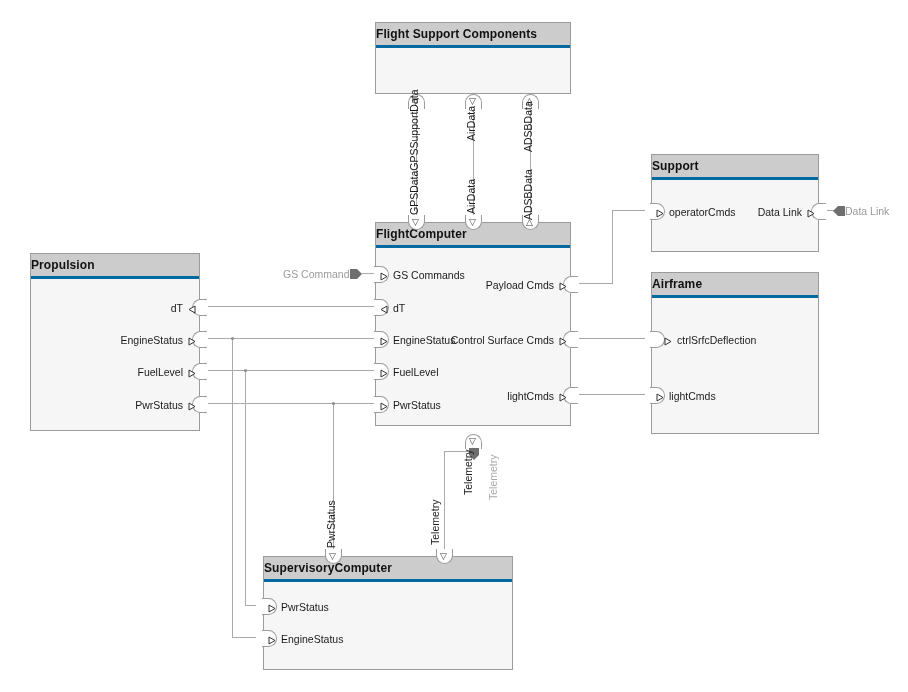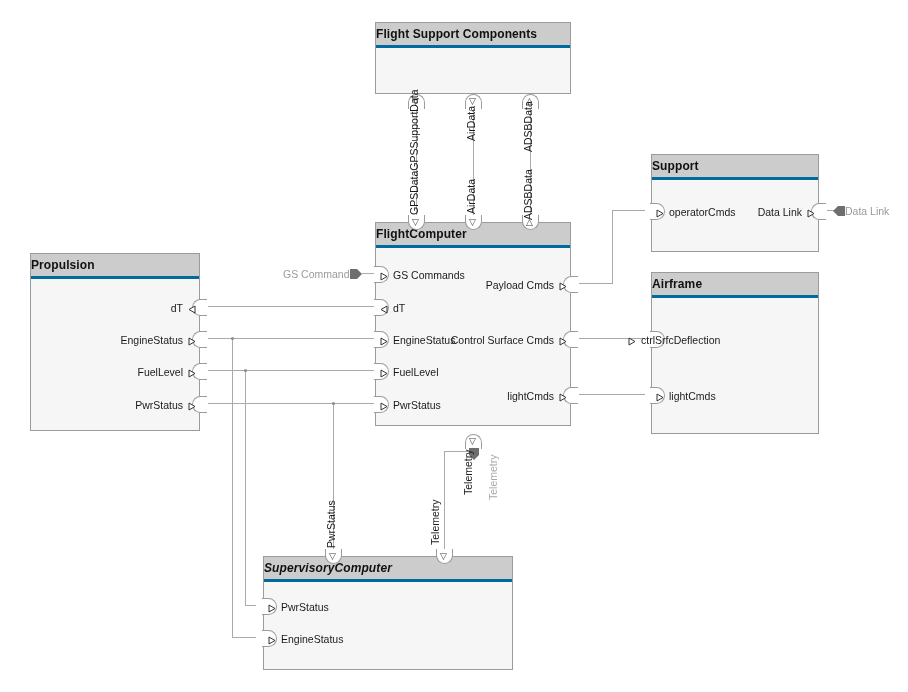--- a/index.html
+++ b/index.html
@@ -226,35 +226,35 @@
     <svg width="8" height="9" style="margin-left:5px;">
         <path d="M1,1 L7,4.5 L1,8 Z" fill="#fff" stroke="#333" stroke-width="1"></path>
       </svg>
   </div>
 
   <div class="block" style="left:651px;top:272px;width:168px;height:162px;">
     <div class="block-hdr">Airframe</div>
     <div class="block-body"></div>
   </div>
   <div class="notch notch-l" style="left:650px;top:331px;"></div>
-  <div class="port" style="left:628px;top:332px;">
+  <div class="port" style="left:664px;top:332px;">
     <svg width="8" height="9" style="margin-right:5px;">
         <path d="M1,1 L7,4.5 L1,8 Z" fill="#fff" stroke="#333" stroke-width="1"></path>
       </svg>
     <span class="port-lbl">ctrlSrfcDeflection</span>
   </div>
   <div class="notch notch-l" style="left:650px;top:387px;"></div>
   <div class="port" style="left:656px;top:388px;">
     <svg width="8" height="9" style="margin-right:5px;">
         <path d="M1,1 L7,4.5 L1,8 Z" fill="#fff" stroke="#333" stroke-width="1"></path>
       </svg>
     <span class="port-lbl">lightCmds</span>
   </div>
 
-  <div class="block" style="left:263px;top:556px;width:250px;height:114px;font-style:italic;">
+  <div class="block" style="left:263px;top:556px;width:250px;height:114px;">
     <div class="block-hdr">SupervisoryComputer</div>
     <div class="block-body"></div>
   </div>
   <div class="notch notch-t" style="left:325px;top:549px;"></div>
   <div class="glyph" style="left:329px;top:552px;">▽</div>
   <div class="notch notch-t" style="left:436px;top:549px;"></div>
   <div class="glyph" style="left:440px;top:552px;">▽</div>
   <div class="notch notch-l" style="left:262px;top:598px;"></div>
   <div class="port" style="left:268px;top:599px;">
     <svg width="8" height="9" style="margin-right:5px;">

